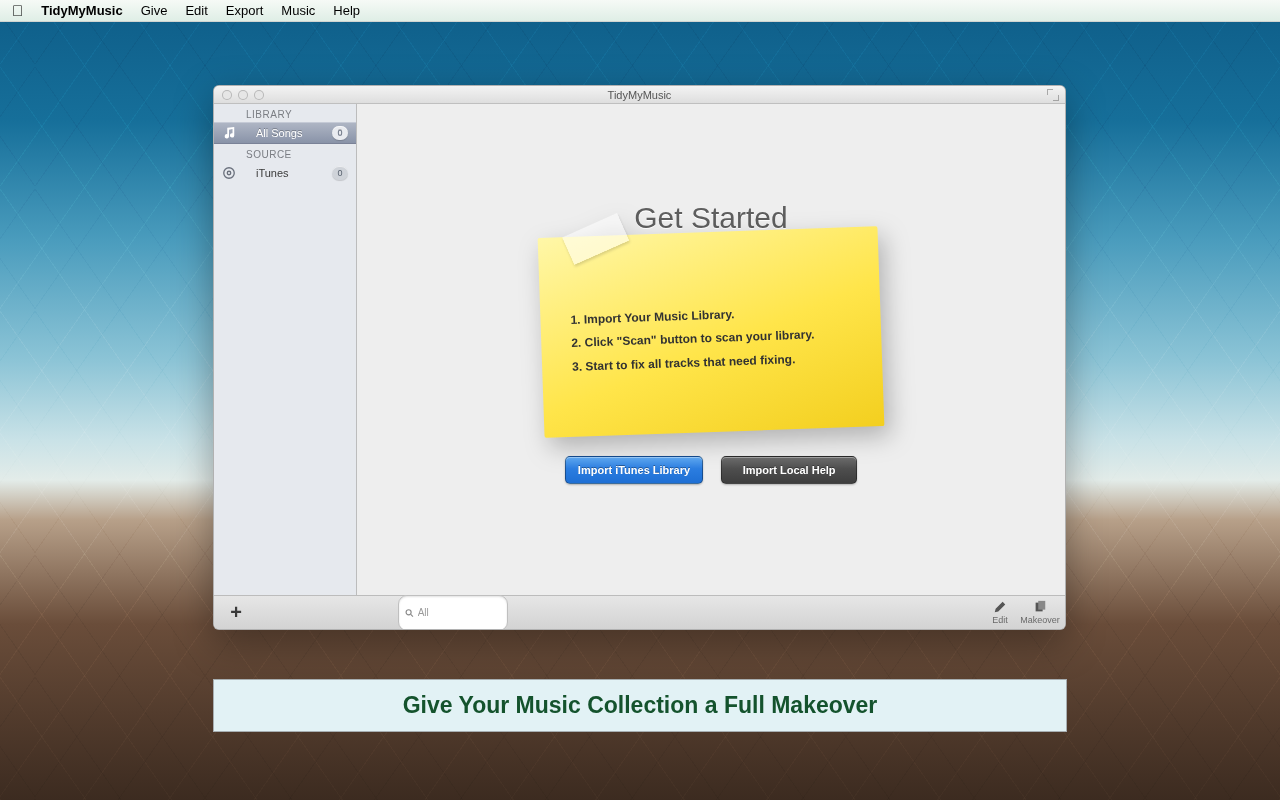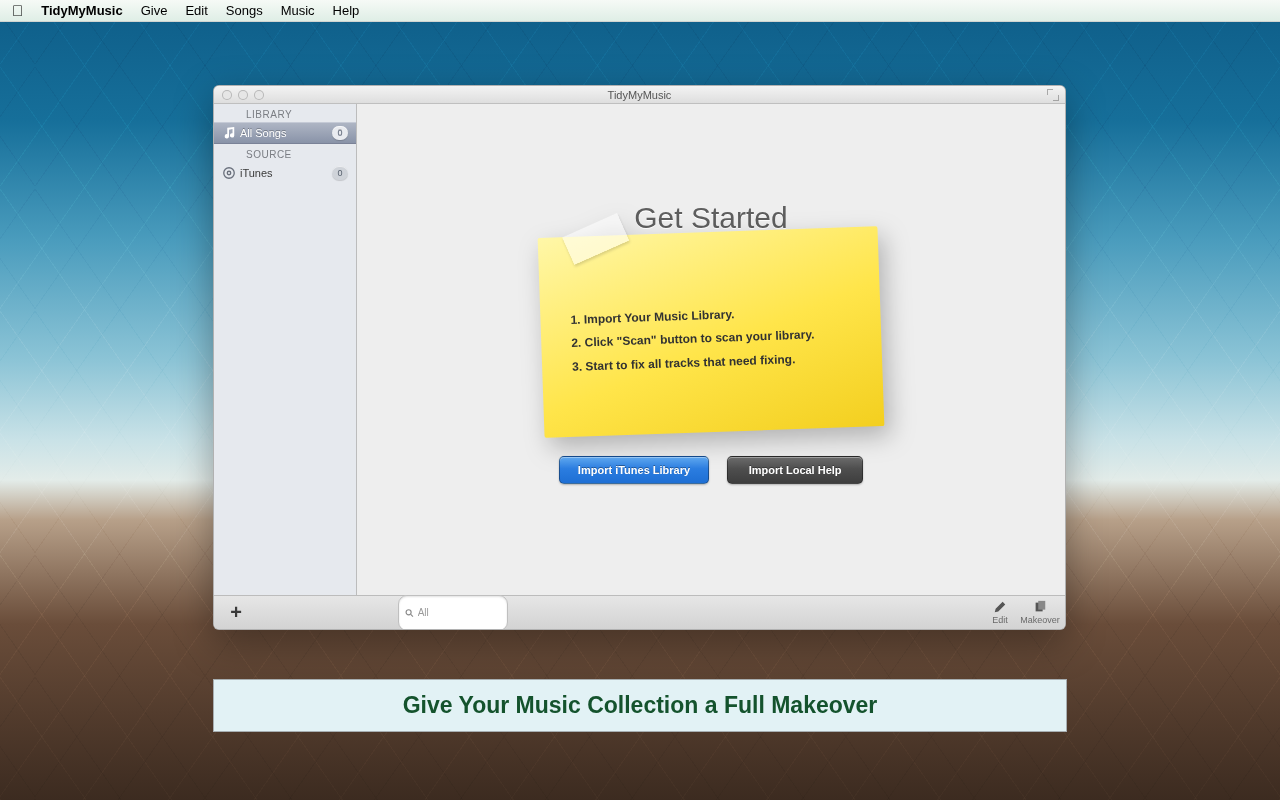--- a/index.html
+++ b/index.html
@@ -67,21 +67,21 @@
   .bodyrow { flex: 1 1 auto; display: flex; min-height: 0; }
 
   .sidebar {
     width: 143px; flex: 0 0 143px;
     background: #e6e9ee; border-right: 1px solid #bcbcbc;
     font-size: 11px; color: #6d6f75;
     display: flex; flex-direction: column;
   }
   .sect-label { padding: 5px 8px 2px; font-size: 10px; letter-spacing: .5px; text-transform: uppercase; color: #7a7d83; margin-left: 24px; }
   .side-item {
-    display: flex; align-items: center; gap: 4px; height: 22px;
+    display: flex; align-items: center; gap: 20px; height: 22px;
     padding: 0 8px; position: relative; color: #3a3a3a;
   }
   .side-item .badge {
     margin-left: auto; min-width: 16px; height: 14px; padding: 0 4px;
     border-radius: 7px; background: #cfd3d9; color: #57616e;
     font-size: 9px; display: inline-flex; align-items: center; justify-content: center;
     box-shadow: inset 0 1px 0 rgba(255,255,255,.6), 0 1px 1px rgba(0,0,0,.15);
   }
   .side-item.selected {
     color: #fff;
@@ -118,21 +118,21 @@
     background: rgba(255,255,255,0.55);
     transform: rotate(-22deg);
     box-shadow: 0 2px 3px rgba(0,0,0,0.15);
   }
   .note-line { white-space: nowrap; }
 
   
   .actions { position: absolute; left: 0; right: 0; top: 352px; display: flex; justify-content: center; gap: 18px; }
   .btn {
     min-width: 136px; height: 28px; border-radius: 5px; font-size: 11px; font-weight: 700; color: #fff;
-    display: inline-flex; align-items: center; justify-content: center; padding: 0 18px;
+    display: inline-flex; align-items: center; justify-content: center; padding: 0 12px;
     border: 1px solid rgba(0,0,0,0.35); box-shadow: inset 0 1px 0 rgba(255,255,255,.35), 0 1px 2px rgba(0,0,0,.25);
     text-shadow: 0 -1px 0 rgba(0,0,0,.35); cursor: default;
   }
   .btn.blue { background: linear-gradient(#5fa8ef, #2b7de0 45%, #1e6fd4); }
   .btn.dark { background: linear-gradient(#6c6c6c, #4e4e4e 45%, #3e3e3e); }
 
   
   .toolbar {
     height: 34px; flex: 0 0 34px;
     background: linear-gradient(#e6e6e6, #d3d3d3);
@@ -165,21 +165,21 @@
 </head>
 <body>
 
 <div class="wallpaper"></div>
 
 <div class="menubar">
   <span class="apple"></span>
   <span class="app-title mitem">TidyMyMusic</span>
   <span class="mitem">Give</span>
   <span class="mitem">Edit</span>
-  <span class="mitem">Songs</span>
+  <span class="mitem">Export</span>
   <span class="mitem">Music</span>
   <span class="mitem">Help</span>
 </div>
 
 <div class="window">
 
   <div class="titlebar">
     <div class="traffic">
       <span class="dot"></span>
       <span class="dot"></span>

